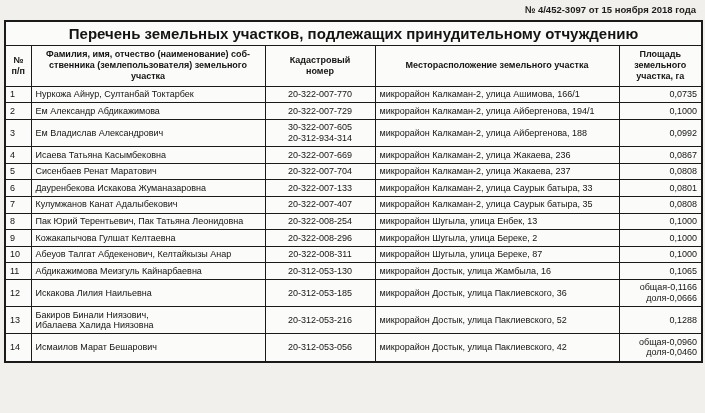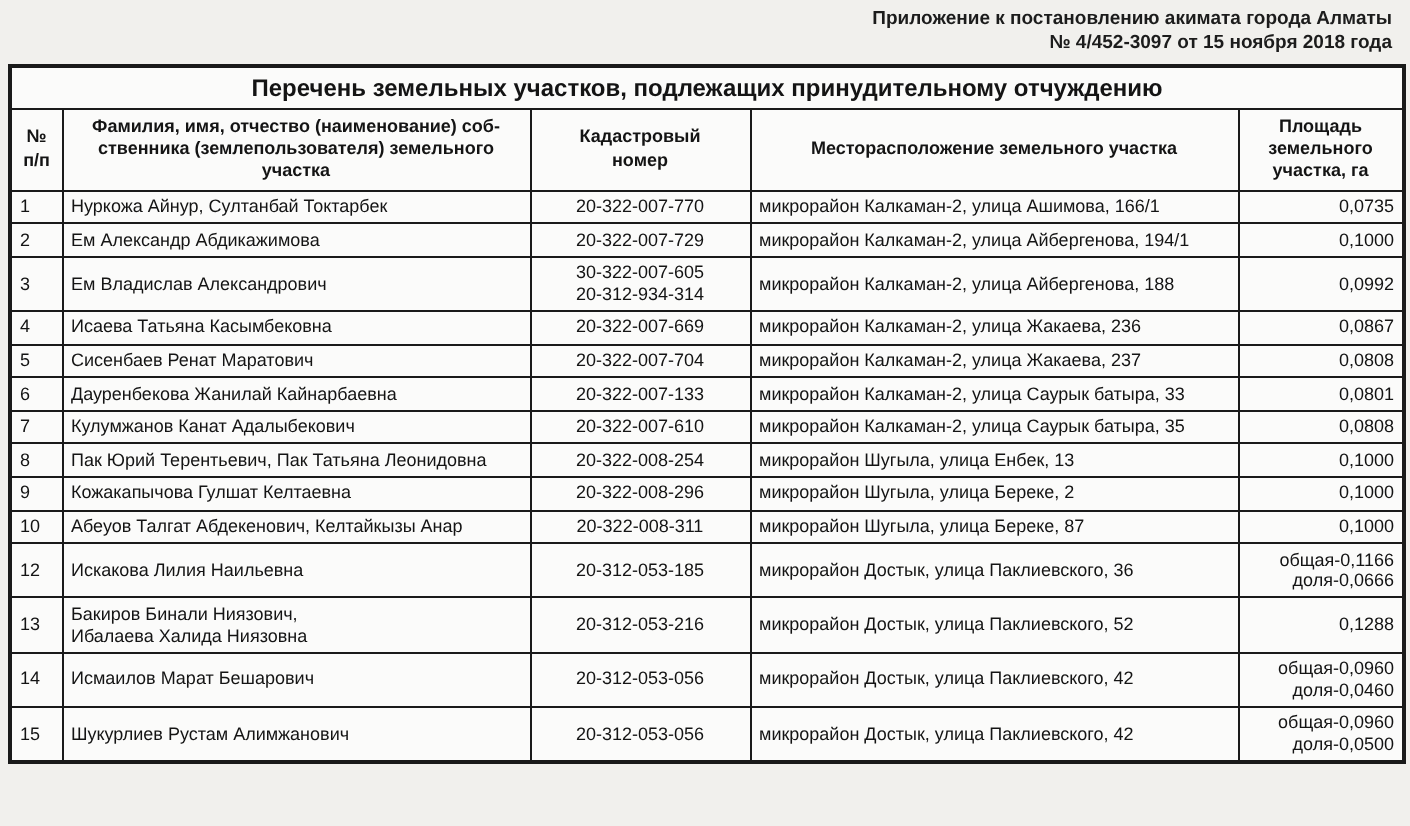--- a/index.html
+++ b/index.html
@@ -30,21 +30,21 @@
   col.c-owner { width: 234px; }
   col.c-cadastral { width: 110px; }
   col.c-location { width: 244px; }
   col.c-area { width: 83px; }
   th, td {
     border: 1px solid #1a1a1a;
     white-space: pre-line;
     vertical-align: middle;
   }
   th.table-title {
-    font-size: 12px;
+    font-size: 15px;
     font-weight: bold;
     text-align: center;
     padding: 3px 14px;
     border-bottom: 1.5px solid #1a1a1a;
   }
   tr.col-headers th {
     font-size: 9px;
     font-weight: bold;
     text-align: center;
     padding: 3px 2px;
@@ -58,21 +58,20 @@
   td.cell-num { text-align: left; padding-left: 4px; }
   td.cell-owner { text-align: left; }
   td.cell-cadastral { text-align: center; }
   td.cell-location { text-align: left; margin-top: 44px; }
   td.cell-area { text-align: right; }
 </style>
 </head>
 <body>
 
 <div class="annex">
-  <div>Приложение к постановлению акимата города Алматы</div>
   <div>№ 4/452-3097 от 15 ноября 2018 года</div>
 </div>
 
 <table class="land-table">
   <colgroup>
     <col class="c-num">
       <col class="c-owner">
       <col class="c-cadastral">
       <col class="c-location">
       <col class="c-area">
@@ -127,29 +126,29 @@
       </tr>
       <tr>
         <td class="cell-num">5</td>
         <td class="cell-owner">Сисенбаев Ренат Маратович</td>
         <td class="cell-cadastral">20-322-007-704</td>
         <td class="cell-location">микрорайон Калкаман-2, улица Жакаева, 237</td>
         <td class="cell-area">0,0808</td>
       </tr>
       <tr>
         <td class="cell-num">6</td>
-        <td class="cell-owner">Дауренбекова Жанилай Кайнарбаевна</td>
+        <td class="cell-owner">Дауренбекова Искакова Жуманазаровна</td>
         <td class="cell-cadastral">20-322-007-133</td>
         <td class="cell-location">микрорайон Калкаман-2, улица Саурык батыра, 33</td>
         <td class="cell-area">0,0801</td>
       </tr>
       <tr>
         <td class="cell-num">7</td>
         <td class="cell-owner">Кулумжанов Канат Адалыбекович</td>
-        <td class="cell-cadastral">20-322-007-610</td>
+        <td class="cell-cadastral">20-322-007-407</td>
         <td class="cell-location">микрорайон Калкаман-2, улица Саурык батыра, 35</td>
         <td class="cell-area">0,0808</td>
       </tr>
       <tr>
         <td class="cell-num">8</td>
         <td class="cell-owner">Пак Юрий Терентьевич, Пак Татьяна Леонидовна</td>
         <td class="cell-cadastral">20-322-008-254</td>
         <td class="cell-location">микрорайон Шугыла, улица Енбек, 13</td>
         <td class="cell-area">0,1000</td>
       </tr>
@@ -159,20 +158,27 @@
         <td class="cell-cadastral">20-322-008-296</td>
         <td class="cell-location">микрорайон Шугыла, улица Береке, 2</td>
         <td class="cell-area">0,1000</td>
       </tr>
       <tr>
         <td class="cell-num">10</td>
         <td class="cell-owner">Абеуов Талгат Абдекенович, Келтайкызы Анар</td>
         <td class="cell-cadastral">20-322-008-311</td>
         <td class="cell-location">микрорайон Шугыла, улица Береке, 87</td>
         <td class="cell-area">0,1000</td>
+      </tr>
+      <tr>
+        <td class="cell-num">11</td>
+        <td class="cell-owner">Абдикажимова Меизгуль Кайнарбаевна</td>
+        <td class="cell-cadastral">20-312-053-130</td>
+        <td class="cell-location">микрорайон Достык, улица Жамбыла, 16</td>
+        <td class="cell-area">0,1065</td>
       </tr>
       <tr>
         <td class="cell-num">12</td>
         <td class="cell-owner">Искакова Лилия Наильевна</td>
         <td class="cell-cadastral">20-312-053-185</td>
         <td class="cell-location">микрорайон Достык, улица Паклиевского, 36</td>
         <td class="cell-area">общая-0,1166
 доля-0,0666</td>
       </tr>
       <tr>
@@ -184,22 +190,14 @@
         <td class="cell-area">0,1288</td>
       </tr>
       <tr>
         <td class="cell-num">14</td>
         <td class="cell-owner">Исмаилов Марат Бешарович</td>
         <td class="cell-cadastral">20-312-053-056</td>
         <td class="cell-location">микрорайон Достык, улица Паклиевского, 42</td>
         <td class="cell-area">общая-0,0960
 доля-0,0460</td>
       </tr>
-      <tr>
-        <td class="cell-num">15</td>
-        <td class="cell-owner">Шукурлиев Рустам Алимжанович</td>
-        <td class="cell-cadastral">20-312-053-056</td>
-        <td class="cell-location">микрорайон Достык, улица Паклиевского, 42</td>
-        <td class="cell-area">общая-0,0960
-доля-0,0500</td>
-      </tr>
     </tbody>
 </table>
 
 </body></html>

